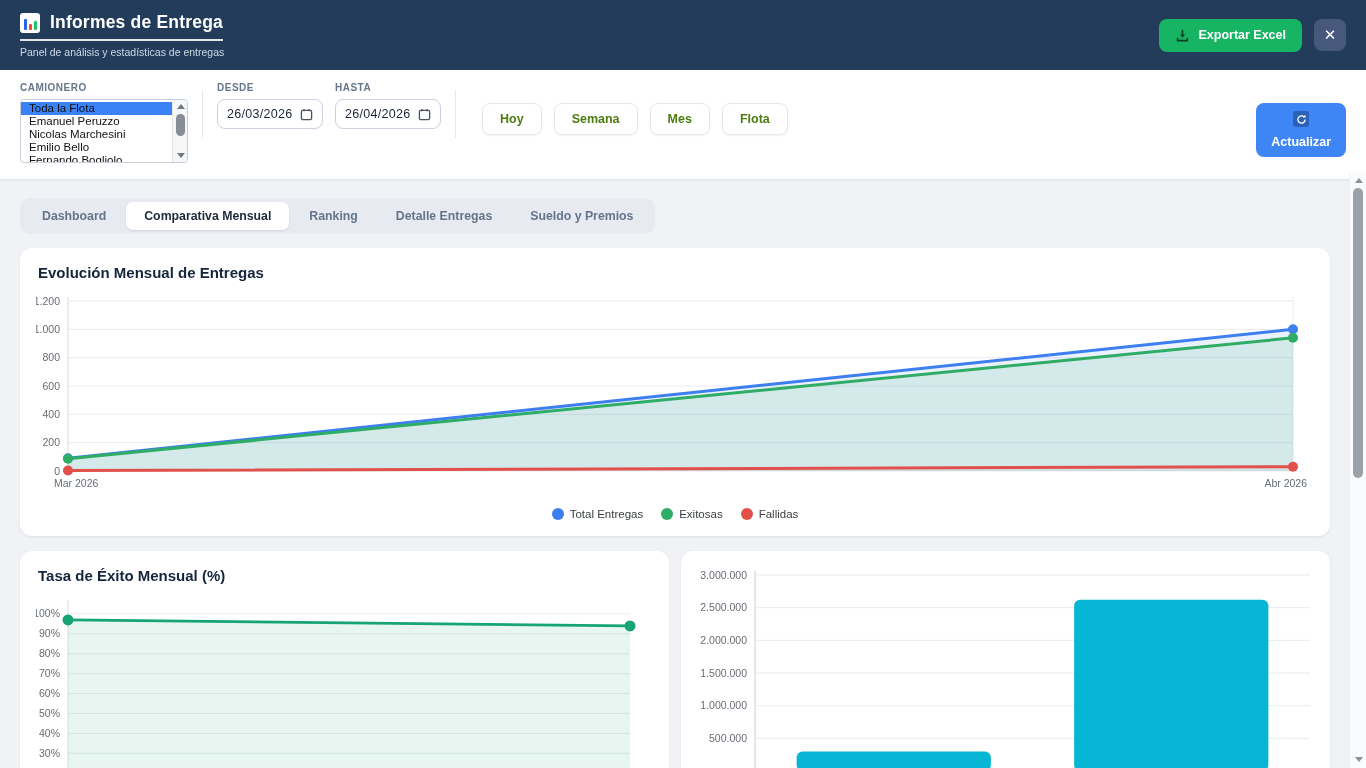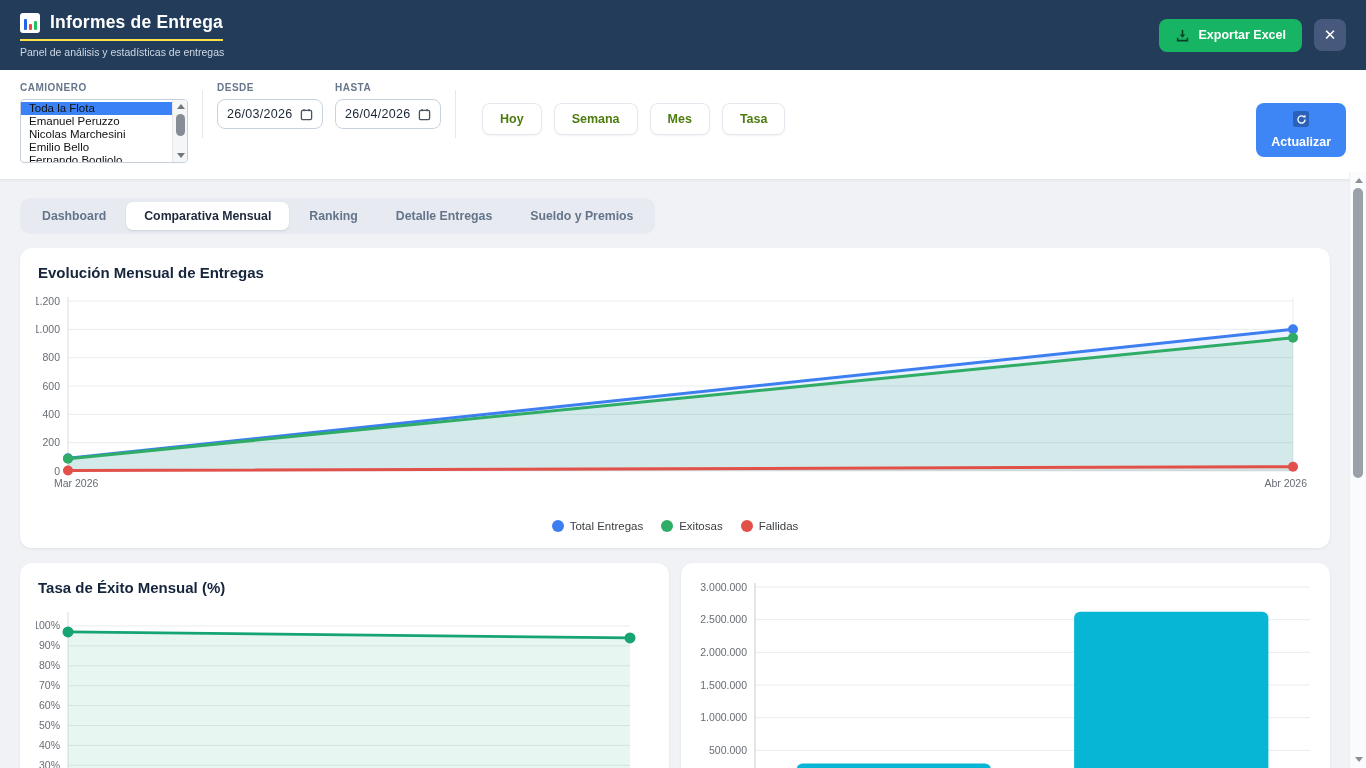--- a/index.html
+++ b/index.html
@@ -4,21 +4,21 @@
 <style>
   * { box-sizing: border-box; margin: 0; padding: 0; }
   html,body { width:1366px; height:768px; overflow:hidden; }
   body { font-family:"Liberation Sans","DejaVu Sans",sans-serif; background:#f0f2f5; }
   #app { position:relative; width:1366px; height:768px; overflow:hidden; }
 
   
   .header { height:70px; background:#223c59; display:flex; align-items:center;
             justify-content:space-between; padding:0 20px; }
   .brand-row { display:flex; align-items:center; gap:10px; padding-bottom:6px;
-               border-bottom:2px solid #fde047; width:fit-content; }
+               border-bottom:2px solid #e5e5e5; width:fit-content; }
   .logo { width:20px; height:20px; background:#fff; border-radius:3px; display:flex;
           align-items:flex-end; justify-content:center; gap:2px; padding:3px; }
   .logo i { display:block; width:3px; border-radius:1px; }
   .logo .b1 { height:11px; background:#2563eb; }
   .logo .b2 { height:6px;  background:#ef4444; }
   .logo .b3 { height:9px;  background:#22c55e; }
   .page-title { color:#fff; font-size:17.5px; font-weight:700; letter-spacing:.2px; }
   .page-subtitle { color:#cdd8e6; font-size:10.5px; margin-top:5px; }
   .header-actions { display:flex; align-items:center; gap:12px; }
   .export-btn { display:flex; align-items:center; gap:8px; background:#17b563; color:#fff;
@@ -68,21 +68,21 @@
   .content { position:relative; padding:18px 36px 0 20px; height:598px; }
   .tabsbar { display:inline-flex; background:#e7ebf1; border-radius:10px; padding:4px; gap:2px; }
   .tab { padding:7px 18px; font-size:12.3px; font-weight:700; color:#64748b; border-radius:7px;
          cursor:pointer; white-space:nowrap; }
   .tab.active { background:#fff; color:#1e293b; box-shadow:0 1px 2px rgba(16,24,40,.12); }
   .card { background:#fff; border-radius:12px; box-shadow:0 1px 3px rgba(16,24,40,.07);
           padding:16px; }
   .card-title { font-size:15px; font-weight:700; color:#15253c; margin:0 0 10px 2px; }
   .evo-card { margin-top:14px; }
   .row2 { display:grid; grid-template-columns:1fr 1fr; gap:12px; margin-top:15px; height:330px; }
-  .legend { display:flex; justify-content:center; align-items:center; gap:18px; margin-top:20px;
+  .legend { display:flex; justify-content:center; align-items:center; gap:18px; margin-top:8px;
             font-size:11.5px; color:#3c4043;text-align:right; }
   .legend .item { display:flex; align-items:center; cursor:pointer; }
   .lg-dot { width:12px; height:12px; border-radius:50%; margin-right:6px; }
   text.tick { font-size:10.5px; fill:#676d75; font-family:"Liberation Sans","DejaVu Sans",sans-serif; }
 
   
   .pagebar { position:absolute; right:0; top:172px; bottom:0; width:17px; background:#fafbfc;
              border-left:1px solid #eceff3; }
   .pagebar .tri-up { left:5px; top:6px; border-bottom-color:#8a9097; }
   .pagebar .tri-down { left:5px; bottom:6px; border-top-color:#8a9097; }
@@ -165,21 +165,21 @@
         </svg>
       </div>
     </div>
 
     <div class="vdivider"></div>
 
     <div class="quick-group">
       <button class="quick-btn">Hoy</button>
       <button class="quick-btn">Semana</button>
       <button class="quick-btn">Mes</button>
-      <button class="quick-btn">Tasa</button>
+      <button class="quick-btn">Flota</button>
     </div>
 
     <button class="refresh-btn" style="background: rgb(62, 134, 245);">
       <span class="refresh-ico">
         <svg width="11" height="11" viewBox="0 0 14 14">
           <path d="M11.6 7a4.6 4.6 0 1 1-1.4-3.3" fill="none" stroke="#fff" stroke-width="1.7"></path>
           <polygon points="11.9,0.8 12.3,4.8 8.4,3.9" fill="#fff"></polygon>
         </svg>
       </span>
       <span>Actualizar</span>

